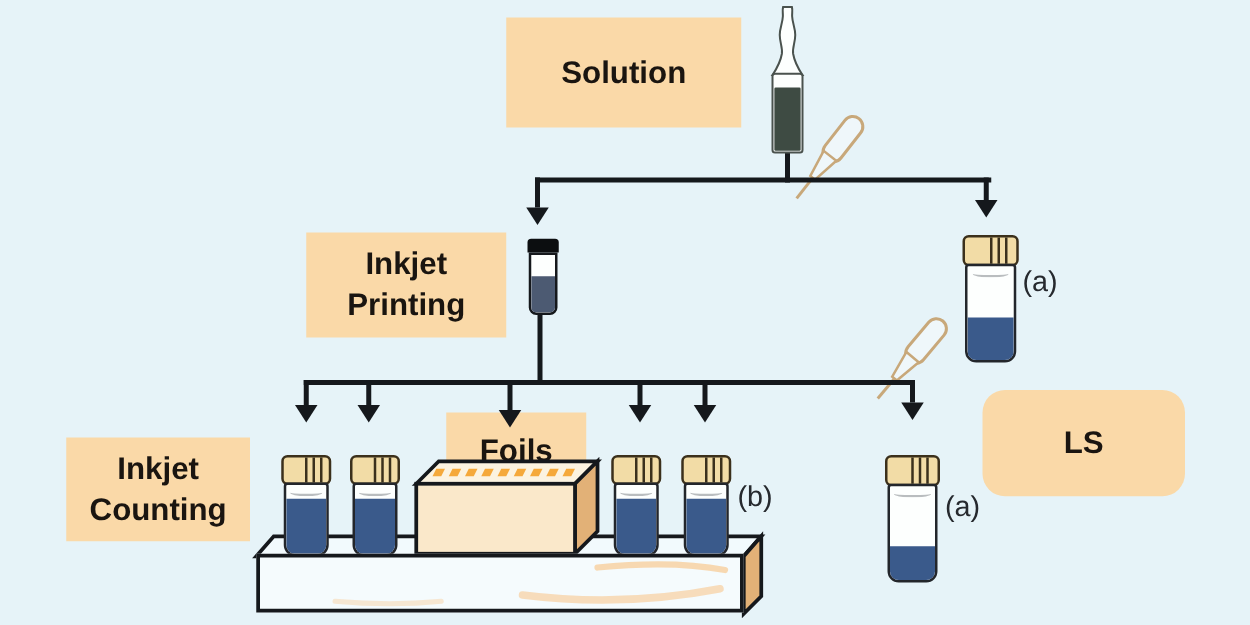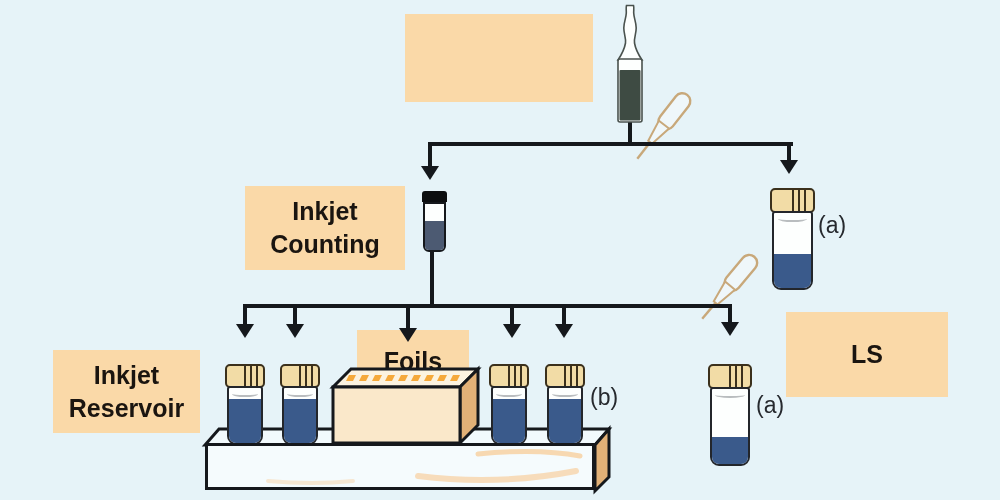--- a/index.html
+++ b/index.html
@@ -184,33 +184,34 @@
   <div style="position:absolute;left:205px;top:443px;width:390px;height:47px;background:#F5FBFD;
               border:3px solid #15181C;box-sizing:border-box;z-index:5;">
     <svg style="left:0;top:0;" width="384" height="41" viewBox="0 0 384 41">
       <path d="M 270 8 Q 330 2 372 10" stroke="#F8CF9E" stroke-width="5" fill="none" opacity="0.8" stroke-linecap="round"></path>
       <path d="M 210 30 Q 290 40 368 25" stroke="#F8CF9E" stroke-width="6" fill="none" opacity="0.7" stroke-linecap="round"></path>
       <path d="M 60 35 Q 105 39 145 35" stroke="#F8CF9E" stroke-width="4" fill="none" opacity="0.45" stroke-linecap="round"></path>
     </svg>
   </div>
 
   <div class="label" style="left:405px;top:14px;width:188px;height:88px;z-index:6;">
+    <div>Solution</div>
   </div>
 
   <div class="label" style="left:245px;top:186px;width:160px;height:84px;z-index:6;">
     <div>Inkjet</div>
-    <div>Counting</div>
+    <div>Printing</div>
   </div>
 
   <div class="label" style="left:53px;top:350px;width:147px;height:83px;z-index:6;">
     <div>Inkjet</div>
-    <div>Reservoir</div>
-  </div>
-
-  <div class="label" style="left:786px;top:312px;width:162px;height:85px;z-index:6;">
+    <div>Counting</div>
+  </div>
+
+  <div class="label" style="left:786px;top:312px;width:162px;height:85px;z-index:6;border-radius:18px;">
     <div>LS</div>
   </div>
 
   <div class="ann" style="left:818px;top:212px;z-index:6;">(a)</div>
   <div class="ann" style="left:756px;top:392px;z-index:6;">(a)</div>
   <div class="ann" style="left:590px;top:384px;z-index:6;">(b)</div>
 
 </div>
 
 </body></html>

